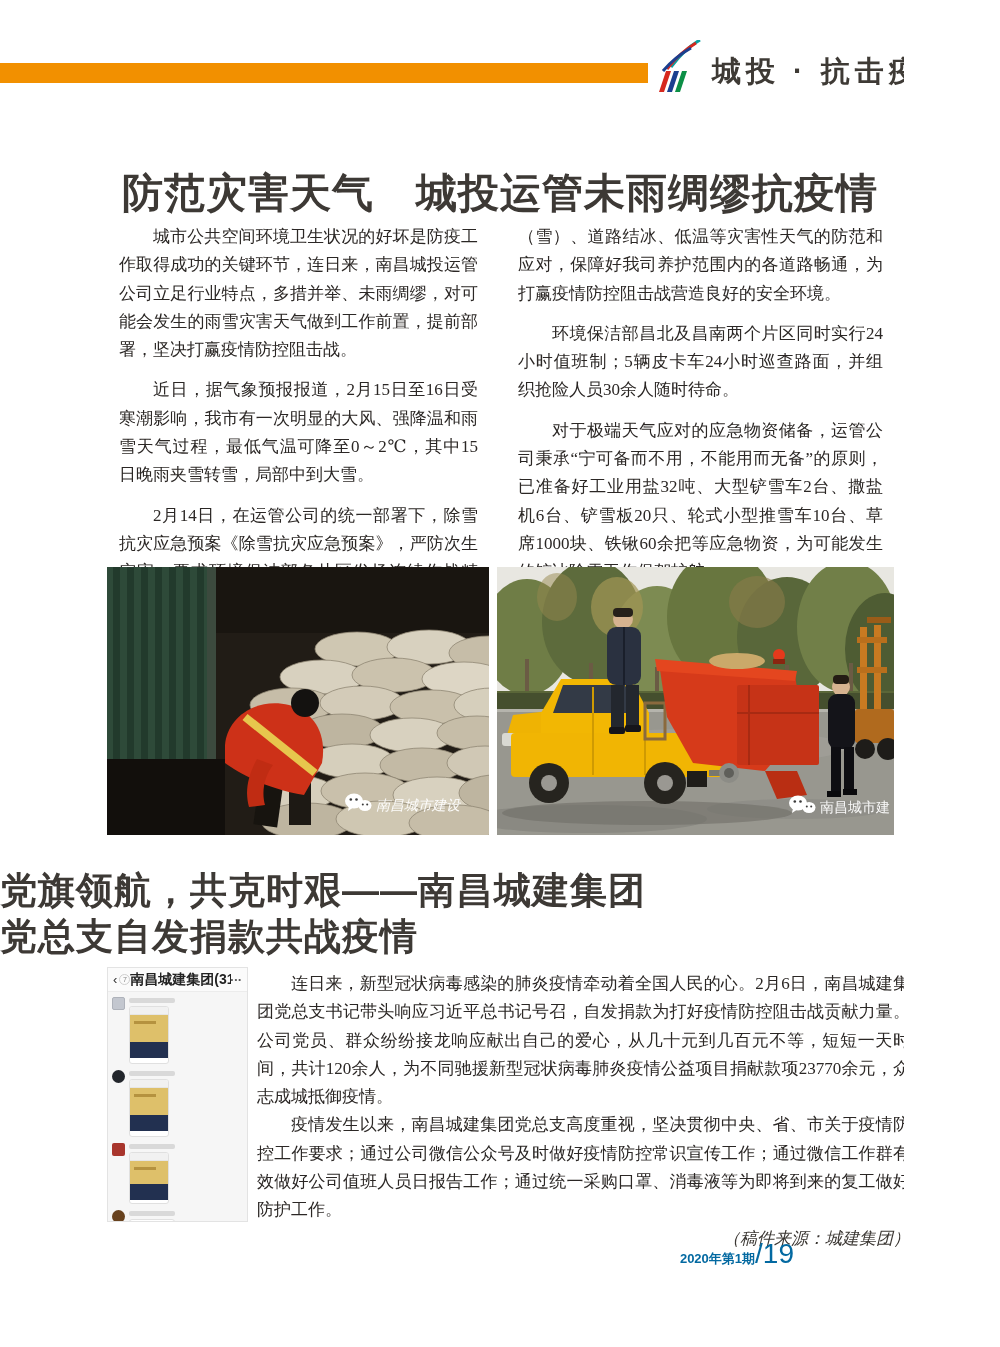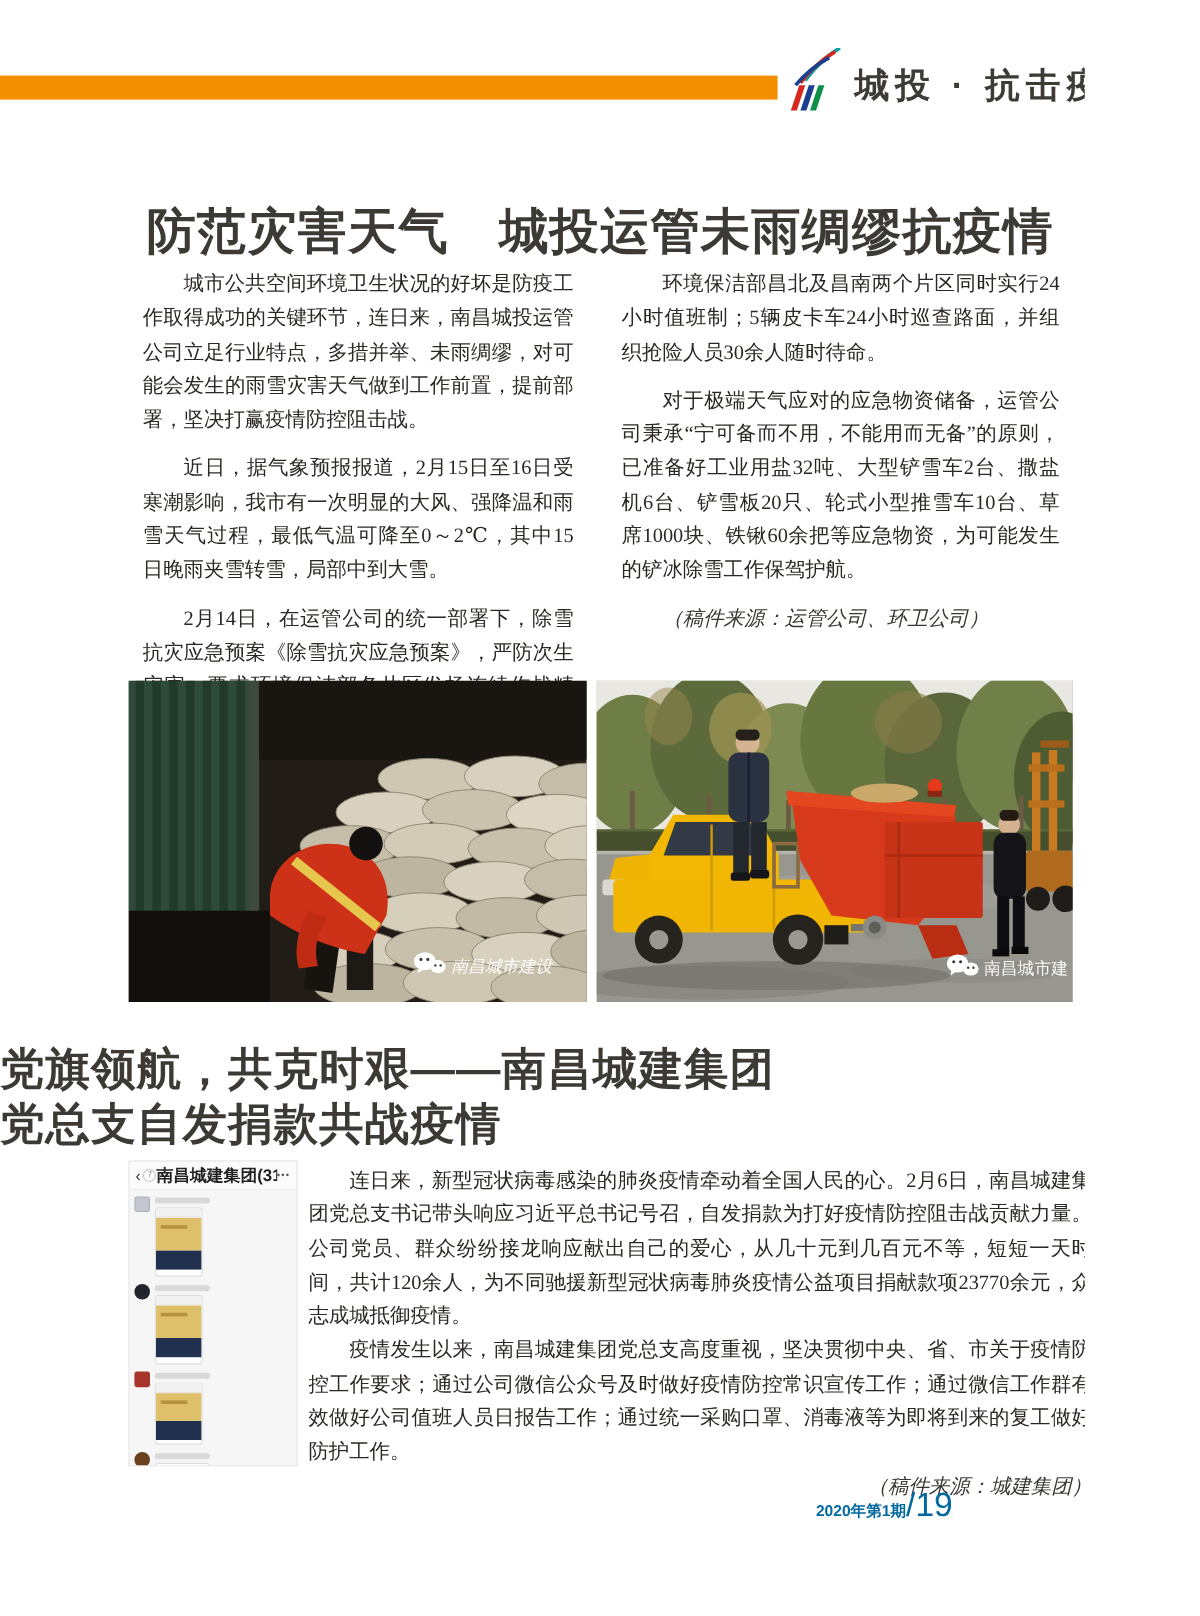--- a/index.html
+++ b/index.html
@@ -93,20 +93,21 @@
   <div class="hdr-brand">城投 · 抗击疫情</div>
 
   <h1 class="a1-title">防范灾害天气　城投运管未雨绸缪抗疫情</h1>
 
   <div class="col col-left">
     <p>城市公共空间环境卫生状况的好坏是防疫工作取得成功的关键环节，连日来，南昌城投运管公司立足行业特点，多措并举、未雨绸缪，对可能会发生的雨雪灾害天气做到工作前置，提前部署，坚决打赢疫情防控阻击战。</p>
     <p>近日，据气象预报报道，2月15日至16日受寒潮影响，我市有一次明显的大风、强降温和雨雪天气过程，最低气温可降至0～2℃，其中15日晚雨夹雪转雪，局部中到大雪。</p>
     <p>2月14日，在运管公司的统一部署下，除雪抗灾应急预案《除雪抗灾应急预案》，严防次生灾害。要求环境保洁部各片区发扬连续作战精神，切实做好大风、雨</p>
   </div>
   <div class="col col-right">
+    <p class="cont">（雪）、道路结冰、低温等灾害性天气的防范和应对，保障好我司养护范围内的各道路畅通，为打赢疫情防控阻击战营造良好的安全环境。</p>
     <p>环境保洁部昌北及昌南两个片区同时实行24小时值班制；5辆皮卡车24小时巡查路面，并组织抢险人员30余人随时待命。</p>
     <p>对于极端天气应对的应急物资储备，运管公司秉承“宁可备而不用，不能用而无备”的原则，已准备好工业用盐32吨、大型铲雪车2台、撒盐机6台、铲雪板20只、轮式小型推雪车10台、草席1000块、铁锹60余把等应急物资，为可能发生的铲冰除雪工作保驾护航。</p>
     <p class="src">（稿件来源：运管公司、环卫公司）</p>
   </div>
 
   <figure class="photo photo-left" style="margin:0">
     <svg viewBox="0 0 382 268" preserveAspectRatio="none">
       <rect width="382" height="268" fill="#211c16"></rect>
       <rect x="0" y="0" width="104" height="192" fill="#2e4a39"></rect>
       <g fill="#223a2c">

